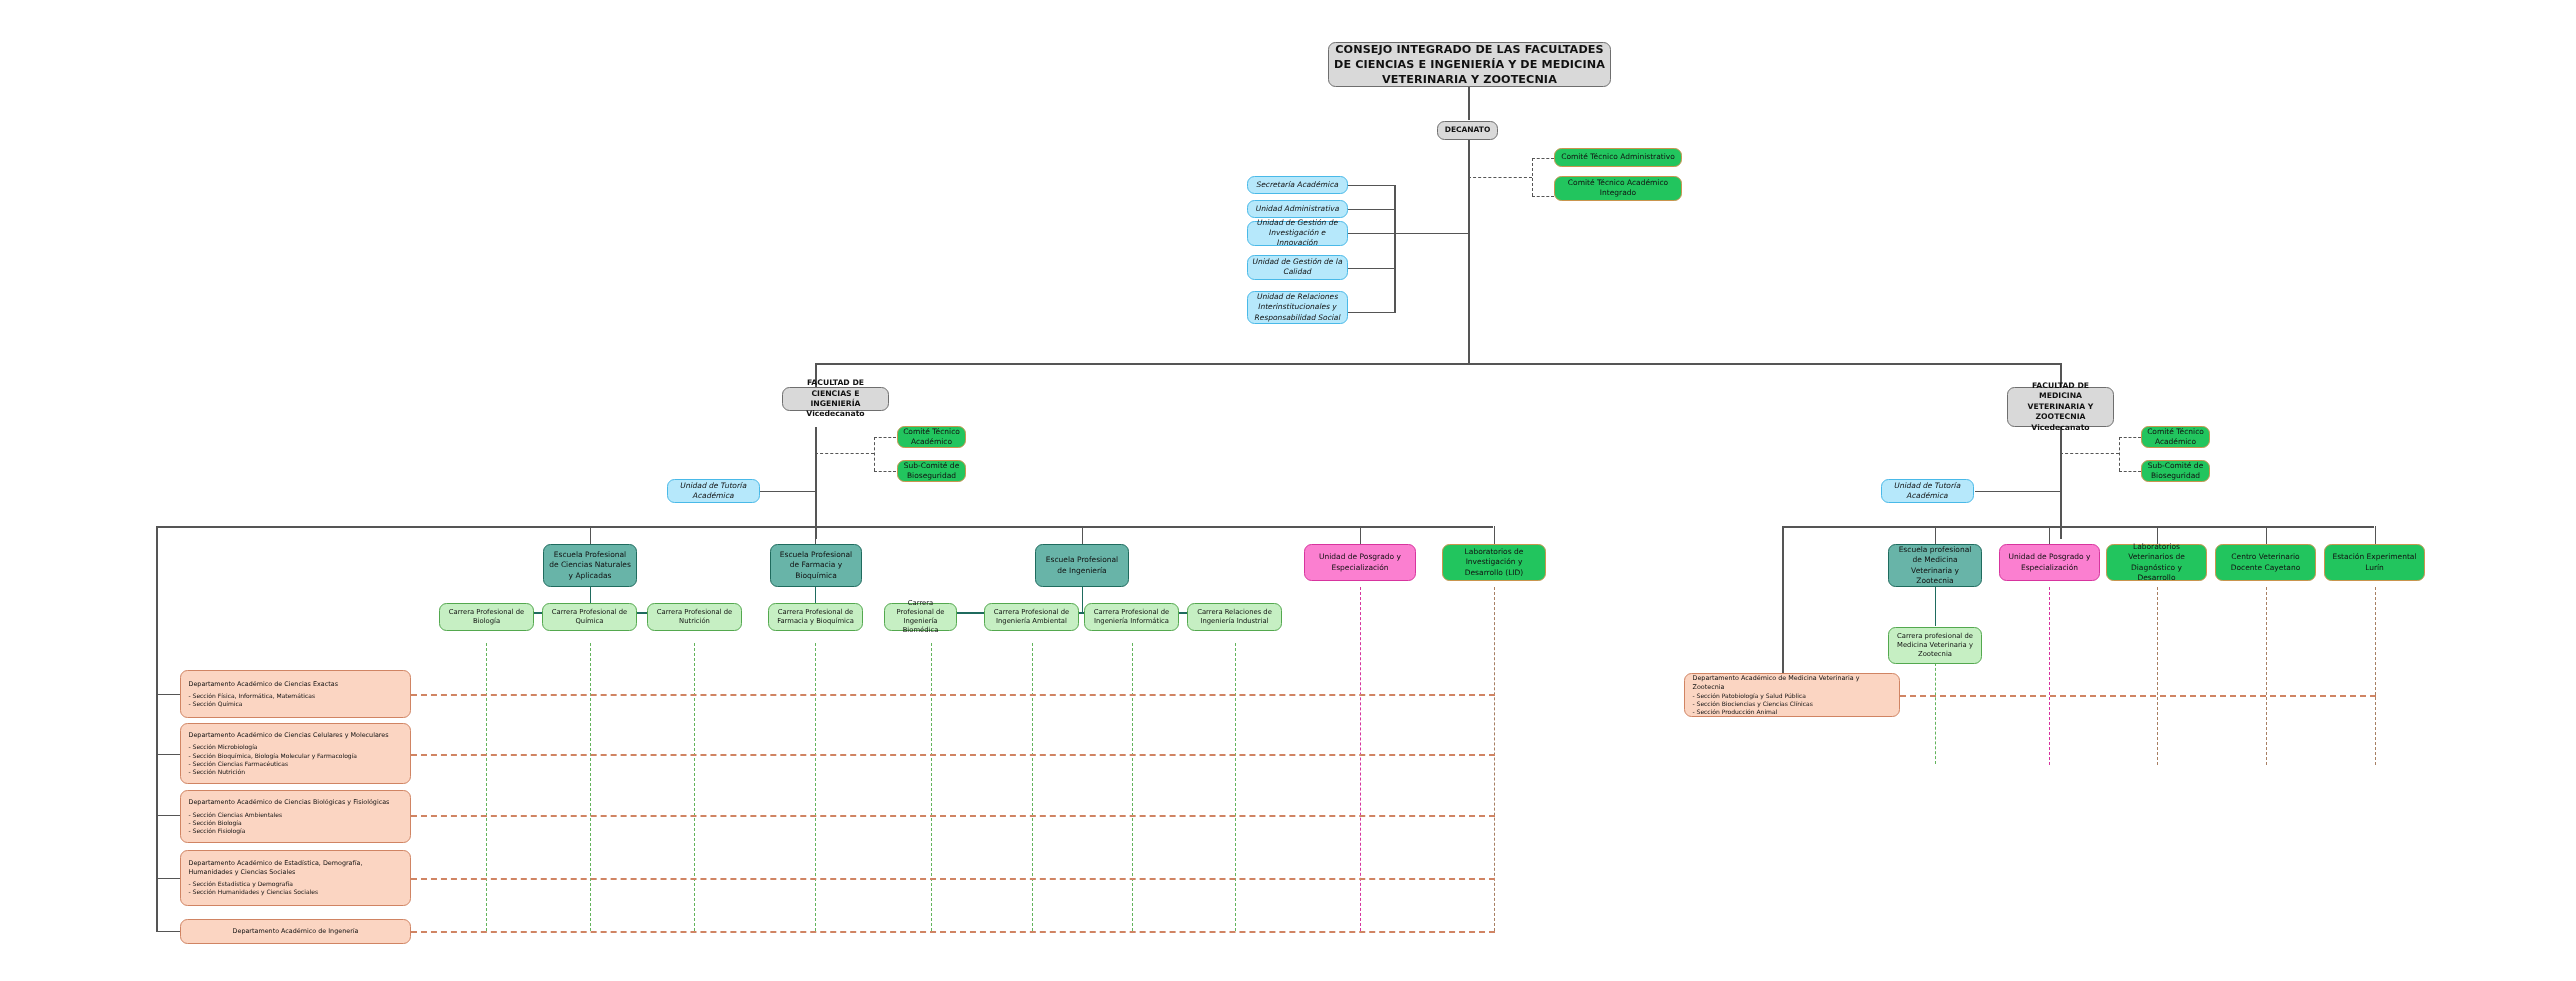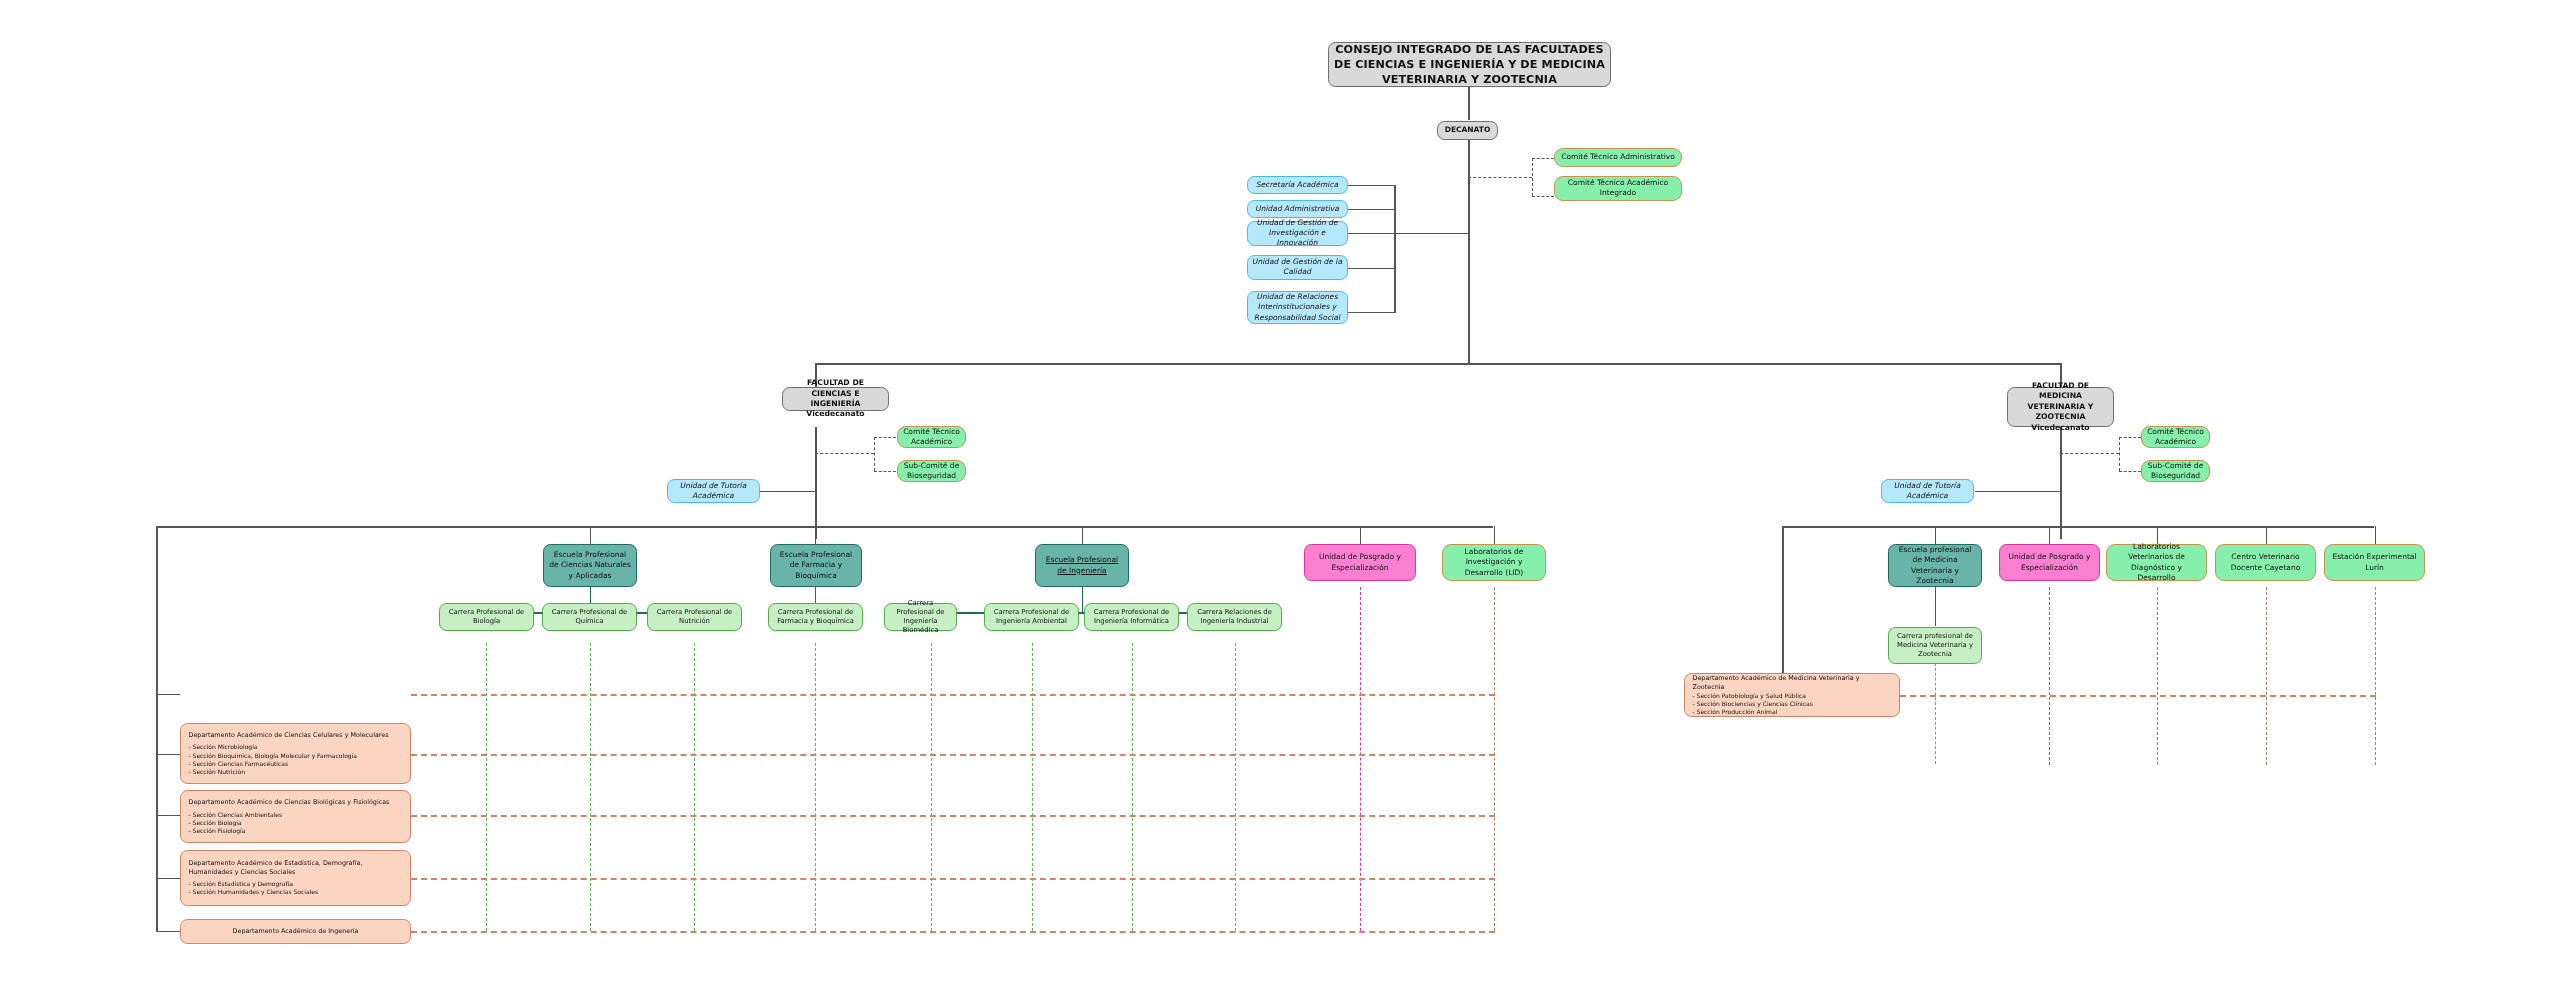--- a/index.html
+++ b/index.html
@@ -31,21 +31,21 @@
     text-align:left;
     padding:4.3px 7.5px;
   }
   .node .inner{width:100%;}
   .node .title{display:block;}
   .node .sect{display:block;}
 
   
   .gray   {background:#d9d9d9;border-color:#6e6e6e;}
   .blue   {background:#b6e8fb;border-color:#49b9e8;}
-  .orange {background:#86efac;border-color:#c9954e;border-radius:9px;}
+  .orange {background:#22c55e;border-color:#c9954e;}
   .teal   {background:#68b4a8;border-color:#1f6b5e;}
   .green  {background:#c6efc3;border-color:#53a84e;}
   .pink   {background:#fb7fd0;border-color:#d7349e;}
   .salmon {background:#fbd5c2;border-color:#d08463;}
 
   .line{position:absolute;z-index:1;}
   .v{width:0;border-left-width:1.6px;border-left-style:solid;}
   .h{height:0;border-top-width:1.6px;border-top-style:solid;}
   .v.thick{border-left-width:2.1px;}
   .h.thick{border-top-width:2.7px;}
@@ -219,21 +219,21 @@
   <div class="node orange fs-com" style="left:897px;top:460px;width:69px;height:22.4px;">
     <span class="inner">Sub-Comité de Bioseguridad</span>
   </div>
 
   <div class="node teal fs-esc" style="left:543px;top:544px;width:94px;height:43px;">
     <span class="inner">Escuela Profesional de Ciencias Naturales y Aplicadas</span>
   </div>
   <div class="node teal fs-esc" style="left:770px;top:544px;width:92px;height:43px;">
     <span class="inner">Escuela Profesional de Farmacia y Bioquímica</span>
   </div>
-  <div class="node teal fs-esc" style="left:1035px;top:544px;width:94px;height:43px;text-decoration:underline;">
+  <div class="node teal fs-esc" style="left:1035px;top:544px;width:94px;height:43px;">
     <span class="inner">Escuela Profesional de Ingeniería</span>
   </div>
 
   <div class="node pink fs-esc" style="left:1304px;top:544px;width:112px;height:37px;">
     <span class="inner">Unidad de Posgrado y Especialización</span>
   </div>
   <div class="node orange fs-esc" style="left:1442px;top:544px;width:104px;height:37px;">
     <span class="inner">Laboratorios de Investigación y Desarrollo (LID)</span>
   </div>
 
@@ -255,20 +255,28 @@
   <div class="node green fs-car" style="left:984px;top:603px;width:95px;height:28px;">
     <span class="inner">Carrera Profesional de Ingeniería Ambiental</span>
   </div>
   <div class="node green fs-car" style="left:1084px;top:603px;width:95px;height:28px;">
     <span class="inner">Carrera Profesional de Ingeniería Informática</span>
   </div>
   <div class="node green fs-car" style="left:1187px;top:603px;width:95px;height:28px;">
     <span class="inner">Carrera Relaciones de Ingeniería Industrial</span>
   </div>
 
+  <div class="node salmon left-align fs-dept" style="left:180px;top:670px;width:231px;height:48px;">
+    <span class="inner">
+      <span class="title">Departamento Académico de Ciencias Exactas</span>
+      <span class="sect" style="height:3.7px;display:block;"></span>
+      <span class="sect fs-sect">- Sección Física, Informática, Matemáticas</span>
+      <span class="sect fs-sect">- Sección Química</span>
+    </span>
+  </div>
 
   <div class="node salmon left-align fs-dept" style="left:180px;top:723px;width:231px;height:61px;">
     <span class="inner">
       <span class="title">Departamento Académico de Ciencias Celulares y Moleculares</span>
       <span class="sect" style="height:3.7px;display:block;"></span>
       <span class="sect fs-sect">- Sección Microbiología</span>
       <span class="sect fs-sect">- Sección Bioquímica, Biología Molecular y Farmacología</span>
       <span class="sect fs-sect">- Sección Ciencias Farmacéuticas</span>
       <span class="sect fs-sect">- Sección Nutrición</span>
     </span>

